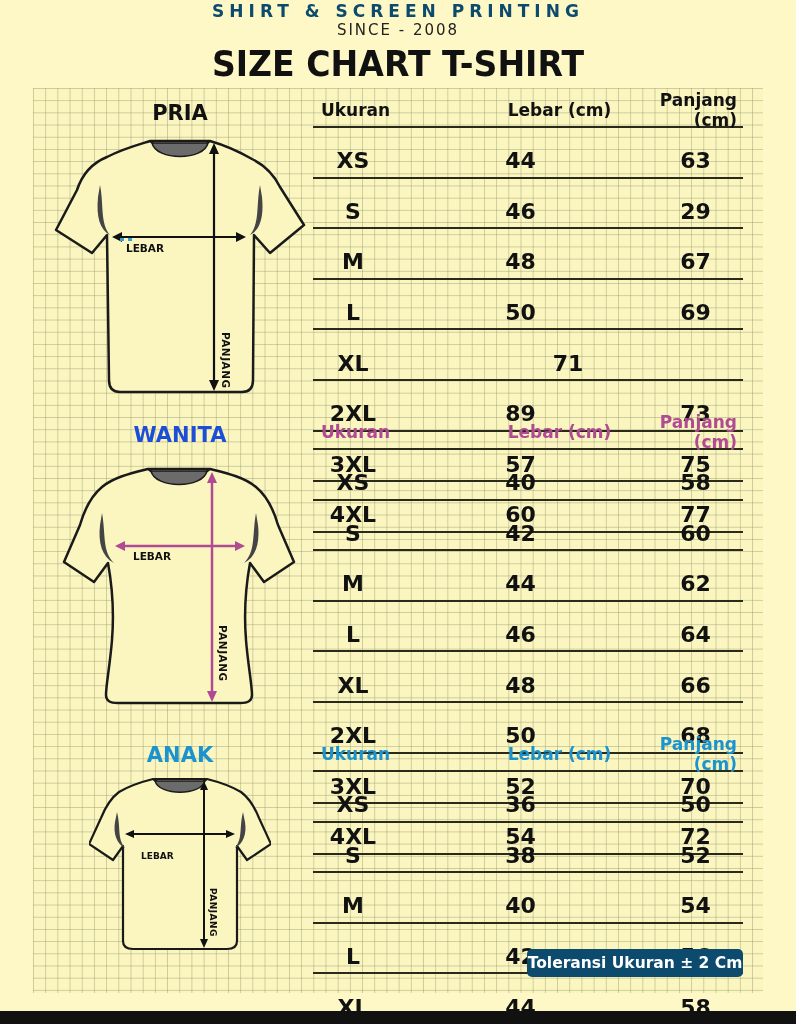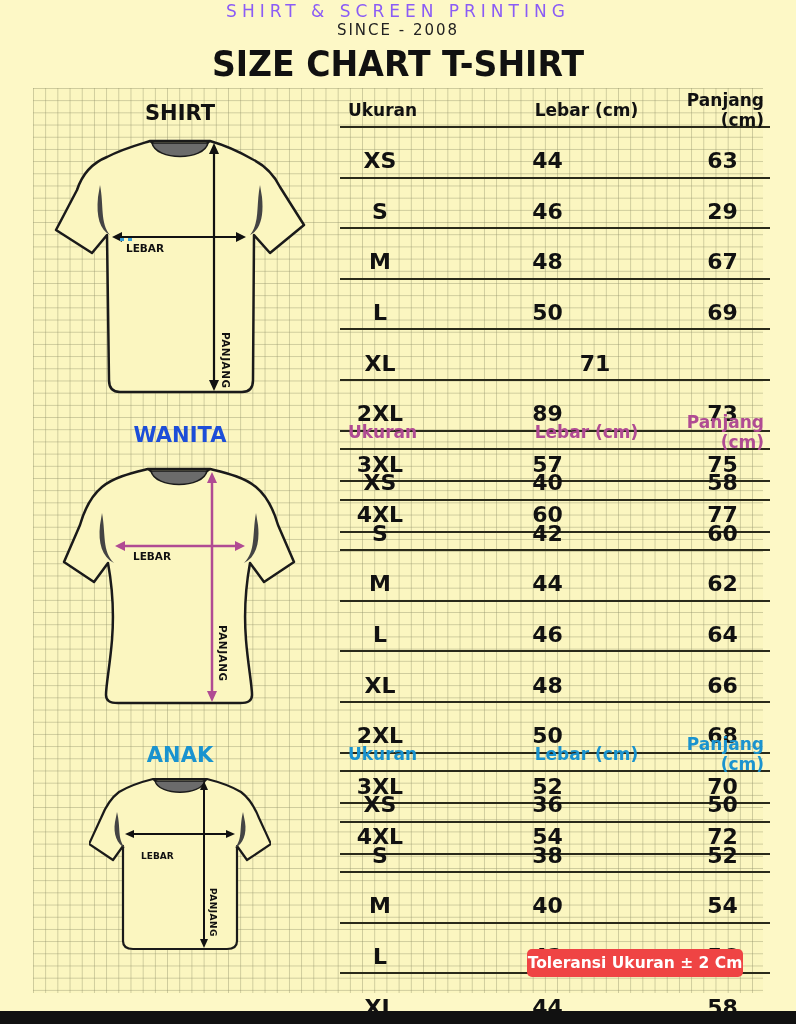--- a/index.html
+++ b/index.html
@@ -12,43 +12,43 @@
   .grid {
     position: absolute; left: 33px; top: 88px; width: 730px; height: 905px;
     background-color: #fbf6c0;
     background-image:
       linear-gradient(to right, rgba(150,150,110,0.45) 1px, transparent 1px),
       linear-gradient(to bottom, rgba(150,150,110,0.45) 1px, transparent 1px);
     background-size: 12.2px 12.2px;
   }
   .header-line1 {
     position: absolute; top: 1px; left: 0; width: 796px; text-align: center;
-    font-size: 17px; letter-spacing: 5px; color: #8b5cf6;
-    font-family: "DejaVu Sans", sans-serif; font-weight: normal;
+    font-size: 17px; letter-spacing: 5px; color: #0c4a6e;
+    font-family: "DejaVu Sans", sans-serif; font-weight: bold;
   }
   .header-line2 {
     position: absolute; top: 21px; left: 0; width: 796px; text-align: center;
     font-size: 15px; letter-spacing: 2px; color: #222;
   }
   .main-title {
     position: absolute; top: 43px; left: 0; width: 796px; text-align: center;
     font-size: 36px; font-weight: bold; color: #111; letter-spacing: 0px;
     font-family: "DejaVu Sans", sans-serif;
     transform: scaleX(0.92);
   }
   .bottom-band {
     position: absolute; left: 0; top: 1011px; width: 796px; height: 13px; background: #111;
   }
   .section-title {
     position: absolute; font-weight: bold; font-size: 21px; text-align: center;
     font-family: "DejaVu Sans", sans-serif;
   }
   .shirt { position: absolute; }
   .table {
-    position: absolute; left: 294px; width: 430px; padding-left: 46px;
+    position: absolute; left: 313px; width: 430px;
   }
   .thead {
     display: flex; height: 32px; align-items: center;
     font-weight: bold; font-size: 17px;
     border-bottom: 2px solid #2a2a1a;
     font-family: "DejaVu Sans", sans-serif;
   }
   .thead span { display: block; }
   .th-size { width: 90px; padding-left: 8px; }
   .th-lebar { width: 165px; text-align: center; padding-left: 30px; margin-left: 36px; }
@@ -56,35 +56,35 @@
   .trow {
     display: flex; height: 31.6px; align-items: center;
     border-bottom: 2px solid #2a2a1a;
     font-weight: bold; font-size: 22px; margin-top: 17px;
   }
   .td-size { width: 80px; text-align: center; }
   .td-lebar { width: 255px; text-align: center; padding-left: 0; box-sizing: border-box; padding-right: 0; }
   .td-panjang { flex: 1; text-align: center; padding-right: 0px; }
   .tolerance {
     position: absolute; left: 527px; top: 949px; width: 216px; height: 28px;
-    background: #ef4444; color: #fff; border-radius: 5px;
+    background: #0c4a6e; color: #fff; border-radius: 5px;
     font-weight: bold; font-size: 15.5px; line-height: 28px; text-align: center;
   }
   .lbl { font-family: "DejaVu Sans", sans-serif; font-weight: bold; }
 </style>
 </head>
 <body>
 
 <div class="grid"></div>
 
 <div class="header-line1">SHIRT &amp; SCREEN PRINTING</div>
 <div class="header-line2">SINCE - 2008</div>
 <div class="main-title">SIZE CHART T-SHIRT</div>
 
-<div class="section-title" style="left:120px; top:101px; width:120px; color:#111;">SHIRT</div>
+<div class="section-title" style="left:120px; top:101px; width:120px; color:#111;">PRIA</div>
 
 <svg class="shirt" style="left:52px; top:135px;" width="256" height="262" viewBox="0 0 256 262">
   <path d="M98 6 C 85 10, 70 14, 55 22 C 40 28, 30 40, 25 55 L 4 95 L 40 118 L 55 100
            L 57 245 C 57 254, 62 257, 68 257 L 190 257 C 196 257, 201 254, 201 245
            L 202 100 L 218 118 L 252 90 L 228 52 C 222 40, 212 30, 200 24
            C 186 16, 172 10, 158 6 Z" fill="#fbf6c0" stroke="#1a1a1a" stroke-width="2.5" stroke-linejoin="round"></path>
   <path d="M98 6 C 108 16, 148 16, 158 6" fill="none" stroke="#1a1a1a" stroke-width="2"></path>
   <path d="M100 8 C 104 26, 152 26, 156 8 Z" fill="#6b6b6b" stroke="#1a1a1a" stroke-width="1.5"></path>
   <path d="M48 50 C 52 70, 48 88, 58 100 C 48 95, 44 82, 46 62 Z" fill="#444"></path>
   <path d="M208 50 C 204 70, 208 88, 198 100 C 208 95, 212 82, 210 62 Z" fill="#444"></path>

